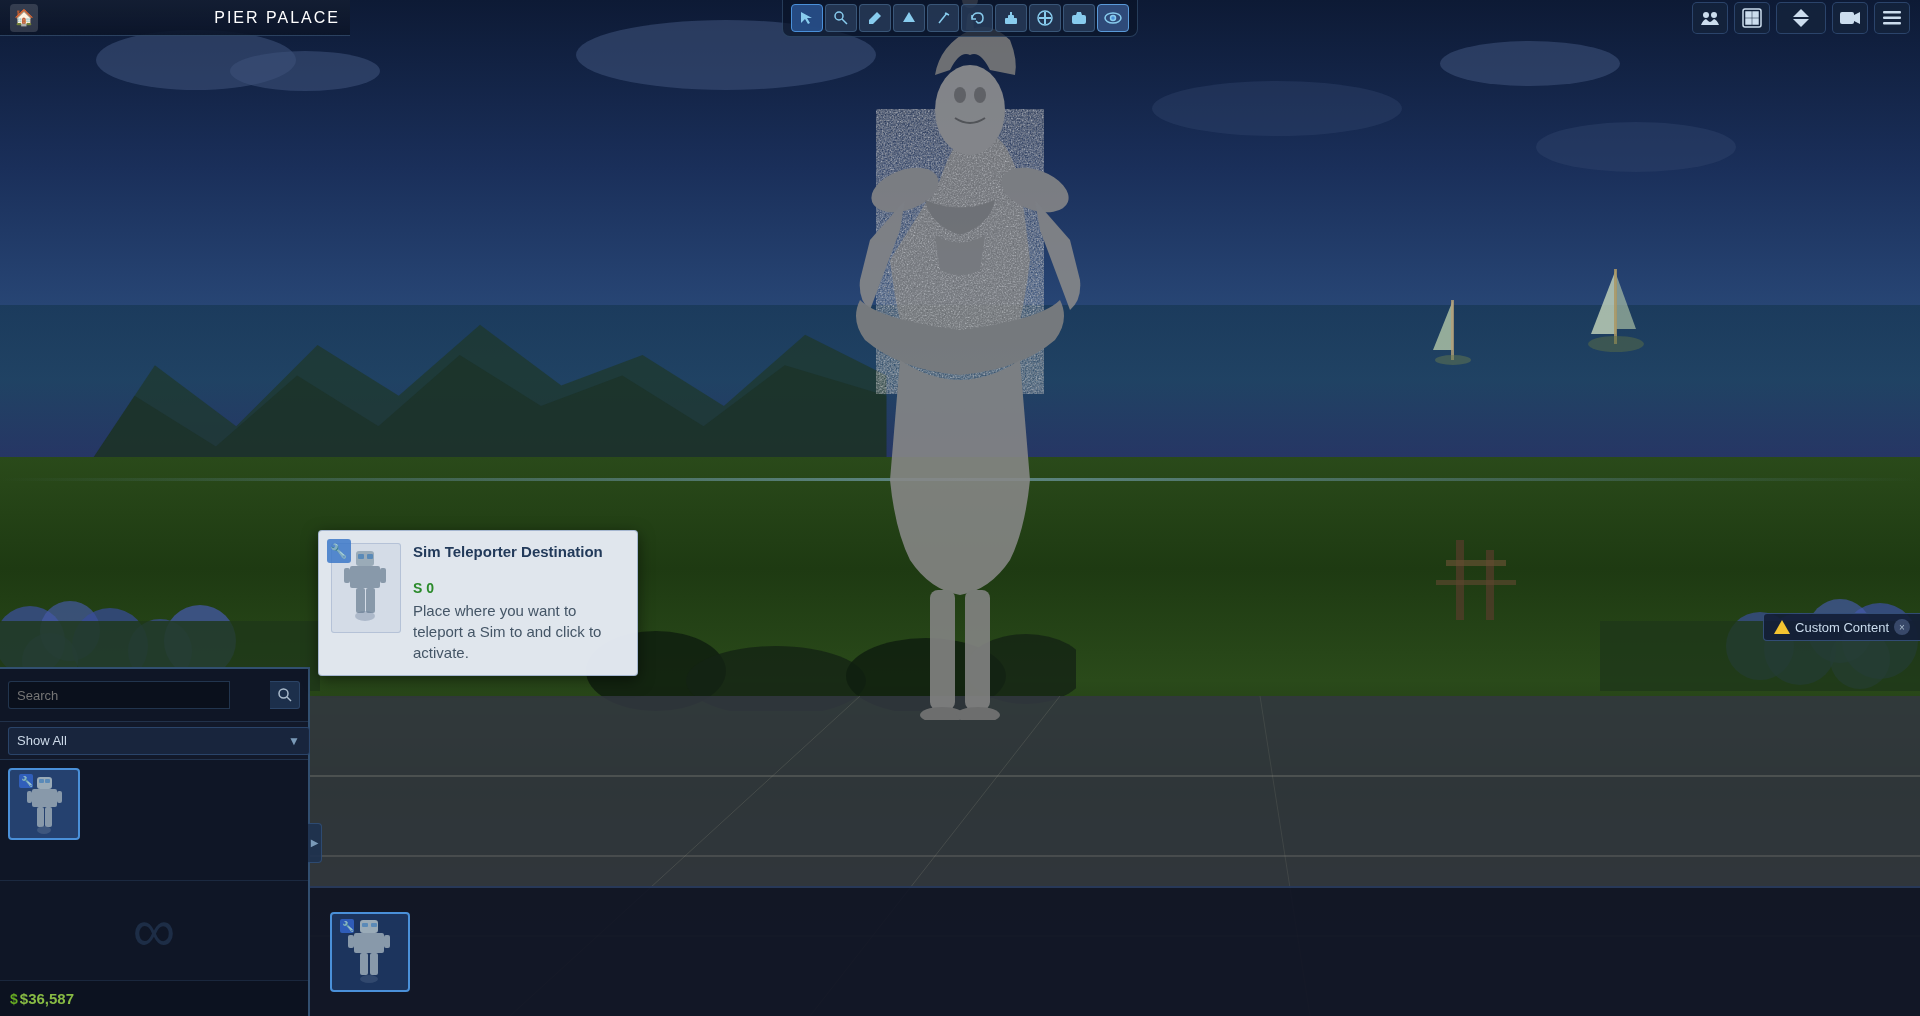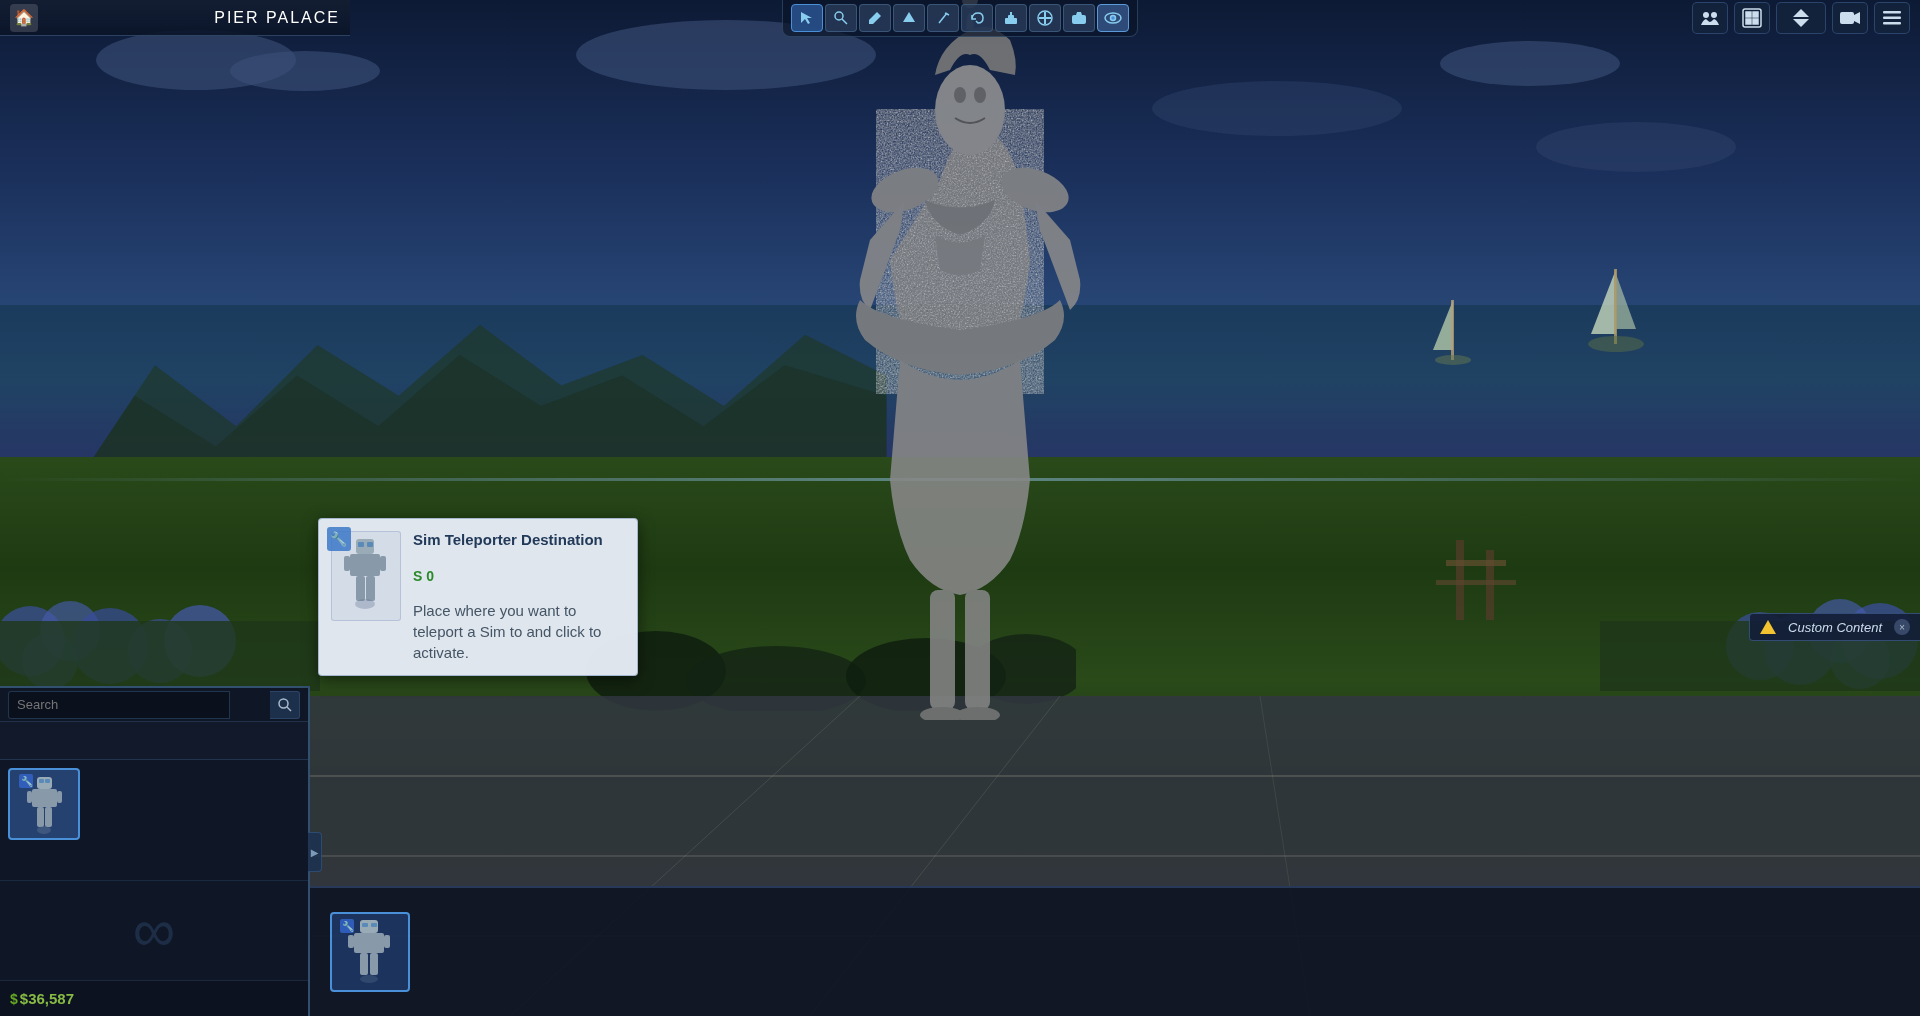--- a/index.html
+++ b/index.html
@@ -179,21 +179,21 @@
       z-index: 200;
     }
 
     
     #search-area {
       display: flex;
       align-items: center;
       padding: 6px 8px;
       background: rgba(15,22,38,0.98);
       border-bottom: 1px solid rgba(60,90,130,0.4);
-      height: 34px;
+      height: 53px;
       gap: 40px;
     }
 
     #search-input {
       flex: 1;
       height: 28px;
       background: rgba(10,15,28,0.9);
       border: 1px solid rgba(60,90,130,0.5);
       border-radius: 3px 0 0 3px;
       color: #aabbcc;
@@ -334,21 +334,21 @@
       font-size: 15px;
       font-weight: bold;
       color: #223a5a;
       margin-bottom: 20px;
     }
 
     .tooltip-price {
       font-size: 14px;
       color: #2a8a2a;
       font-weight: bold;
-      margin-bottom: 16px;
+      margin-bottom: 4px;
     }
 
     .tooltip-desc {
       font-size: 15px;
       color: #445566;
       line-height: 1.4;
     }
 
     .tooltip-wrench {
       position: absolute;
@@ -367,25 +367,24 @@
       position: absolute;
       bottom: 375px;
       right: 0;
       background: rgba(20,30,55,0.92);
       border: 1px solid rgba(80,120,180,0.5);
       border-right: none;
       border-radius: 4px 0 0 4px;
       padding: 5px 10px;
       display: flex;
       align-items: center;
-      gap: 12px;
+      gap: 5px;
       z-index: 200;
       color: #ccddee;
       font-size: 13px;
-      font-style: italic;
     }
 
     .cc-triangle {
       width: 0; height: 0;
       border-left: 8px solid transparent;
       border-right: 8px solid transparent;
       border-bottom: 14px solid #f4c430;
     }
 
     .cc-close {
@@ -700,20 +699,23 @@
     <input id="search-input" type="text" placeholder="Search" style="">
     <div id="search-btn">
       <svg width="16" height="16" viewBox="0 0 16 16" fill="none" stroke="#aabbcc" stroke-width="1.5">
           <circle cx="6.5" cy="6.5" r="4.5"></circle>
           <line x1="10" y1="10" x2="14" y2="14"></line>
         </svg>
     </div>
   </div>
 
   <div id="category-dropdown">
+    <select id="category-select">
+      <option>Show All</option>
+    </select>
     <span class="dropdown-arrow">▼</span>
   </div>
 
   <div id="items-grid">
     <div class="item-thumb selected">
       <svg width="55" height="65" viewBox="0 0 55 65">
 
         <rect x="20" y="5" width="15" height="12" rx="3" fill="#9aabb8"></rect>
         <rect x="22" y="7" width="5" height="4" rx="1" fill="#5a8ab8"></rect>
         <rect x="28" y="7" width="5" height="4" rx="1" fill="#5a8ab8"></rect>

